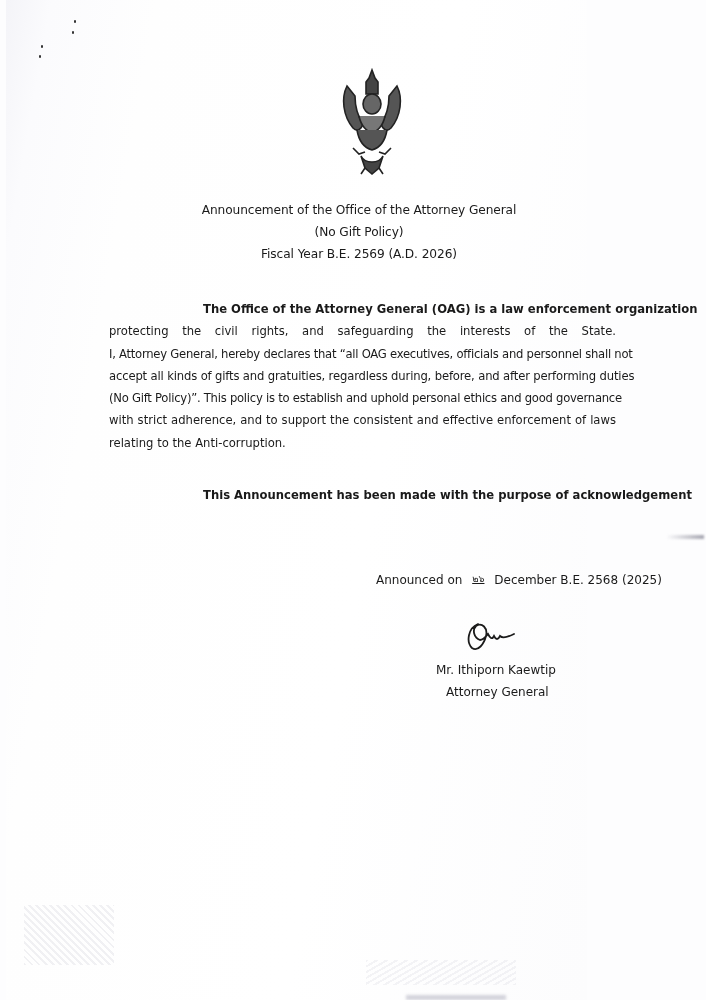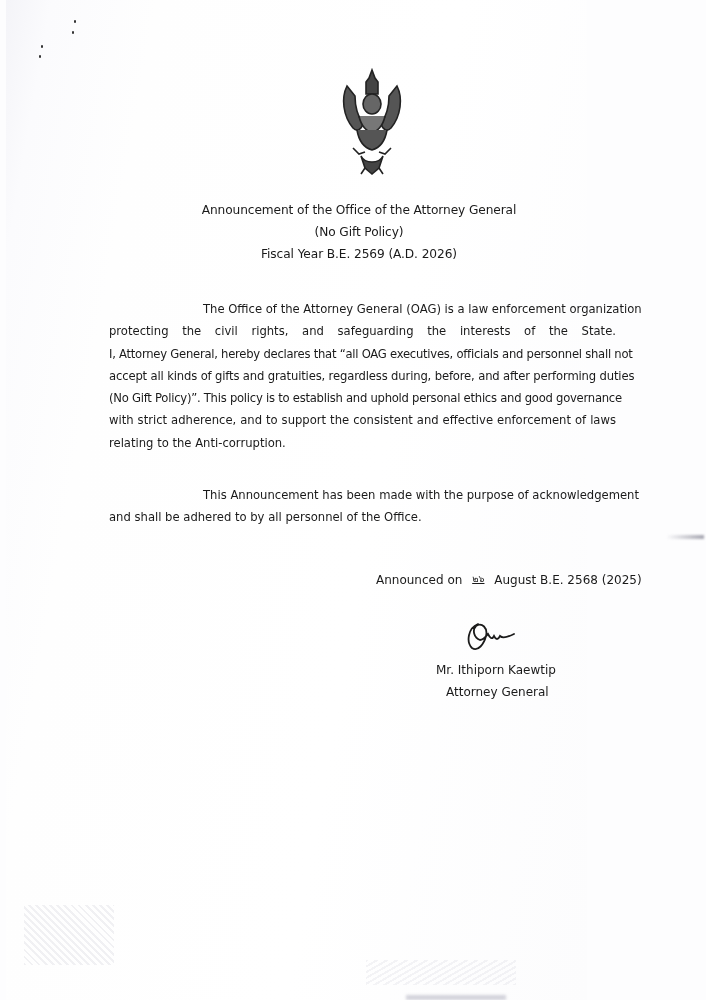--- a/index.html
+++ b/index.html
@@ -22,21 +22,21 @@
     letter-spacing: -0.1px;
   }
   .header div { white-space: nowrap; }
   .para {
     position: absolute; left: 103px; width: 507px;
     font-size: 11.6px; line-height: 22.3px;
     text-align: justify; text-align-last: left;
   }
   .para .line { display: block; white-space: nowrap; text-align: justify; text-align-last: justify; }
   .para .line.last { text-align-last: left; }
-  .para .line.indent { padding-left: 94px; }
+  .para .line.indent { padding-left: 94px; font-weight: bold; }
   .p1 { top: 298px; }
   .p2 { top: 484px; }
   .signoff {
     position: absolute; left: 370px; top: 571px; font-size: 12px; white-space: nowrap;
   }
   .signoff .thai-date { font-size: 9.5px; margin: 0 6px; vertical-align: 2px; text-decoration: underline; }
   .signature { position: absolute; left: 458px; top: 618px; width: 60px; height: 36px; }
   .name { position: absolute; left: 0; width: 706px; top: 663px; font-size: 12px; }
   .name div { position: absolute; white-space: nowrap; }
   .smudge { position: absolute; left: 660px; top: 535px; width: 38px; height: 4px; background: linear-gradient(90deg, rgba(150,150,160,0), rgba(130,130,145,0.7)); filter: blur(1px); }
@@ -80,29 +80,28 @@
     <span class="line">protecting the civil rights, and safeguarding the interests of the State.</span>
     <span class="line" style="letter-spacing:-0.25px;">I, Attorney General, hereby declares that “all OAG executives, officials and personnel shall not</span>
     <span class="line" style="letter-spacing:-0.15px;">accept all kinds of gifts and gratuities, regardless during, before, and after performing duties</span>
     <span class="line" style="letter-spacing:-0.25px;">(No Gift Policy)”. This policy is to establish and uphold personal ethics and good governance</span>
     <span class="line">with strict adherence, and to support the consistent and effective enforcement of laws</span>
     <span class="line last">relating to the Anti-corruption.</span>
   </div>
 
   <div class="para p2">
     <span class="line indent">This Announcement has been made with the purpose of acknowledgement</span>
-    <span class="line last">and shall be adhered to by all personnel of the Office.</span>
   </div>
 
   <div class="smudge"></div>
 
   <div class="signoff">
     <span>Announced on</span>
     <span class="thai-date">๒๖</span>
-    <span>August B.E. 2568 (2025)</span>
+    <span>December B.E. 2568 (2025)</span>
   </div>
 
   <svg class="signature" viewBox="0 0 60 36">
     <path d="M14 6 C4 10, 2 24, 8 30 C14 34, 20 26, 22 18 C24 10, 18 4, 12 8 C8 12, 10 20, 16 22 C20 22, 22 18, 24 16 C26 20, 28 22, 30 18 C32 22, 34 22, 36 18 C38 20, 42 20, 50 16" fill="none" stroke="#1b1b1b" stroke-width="1.8" stroke-linecap="round"></path>
   </svg>
 
   <div class="name">
     <div style="left:430px;top:0;">Mr. Ithiporn Kaewtip</div>
     <div style="left:440px;top:22px;">Attorney General</div>
   </div>

